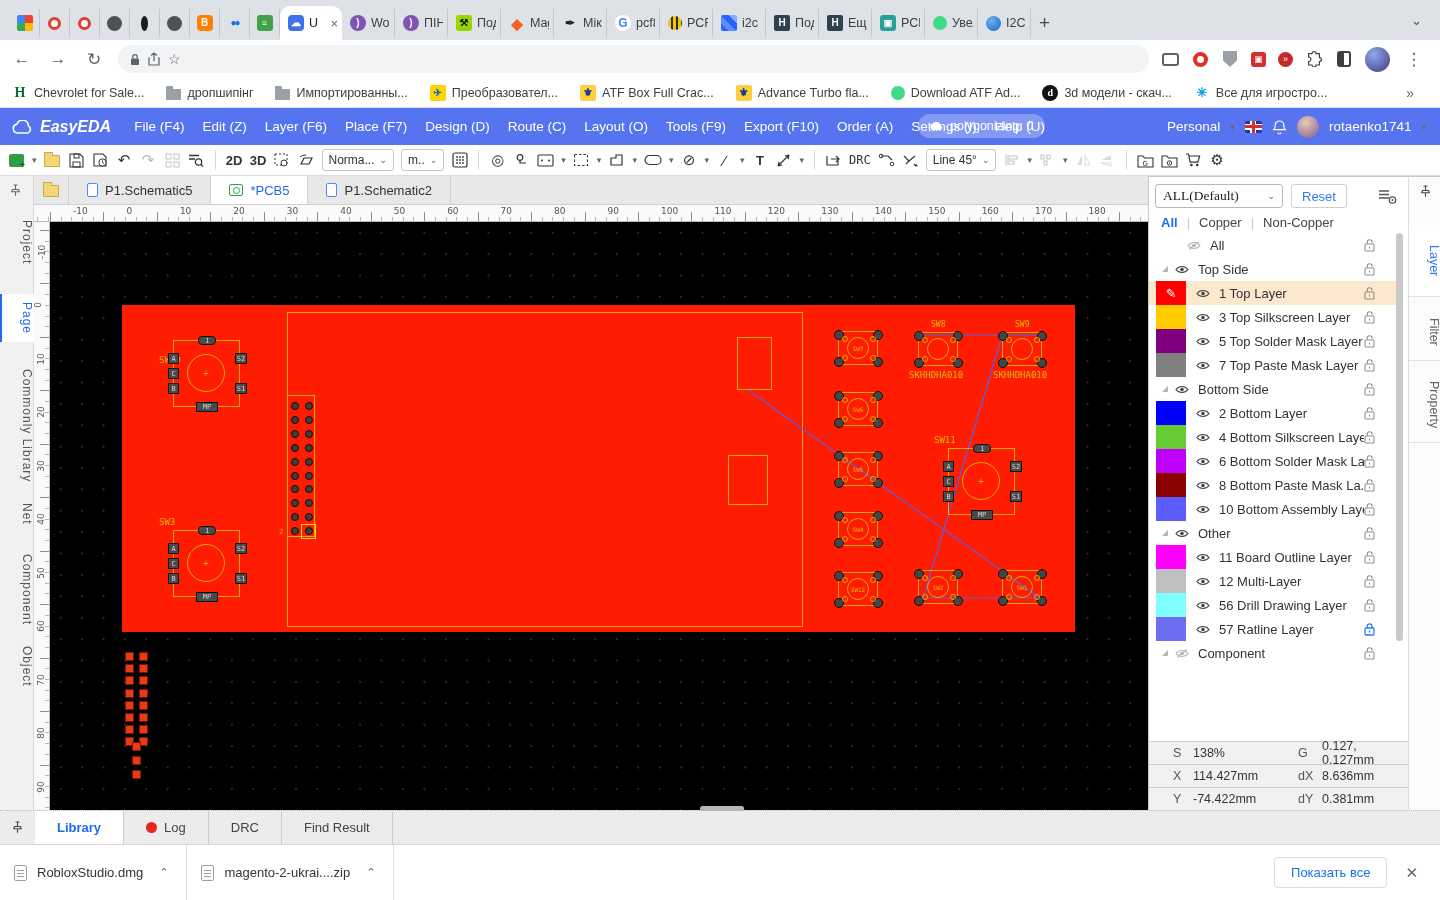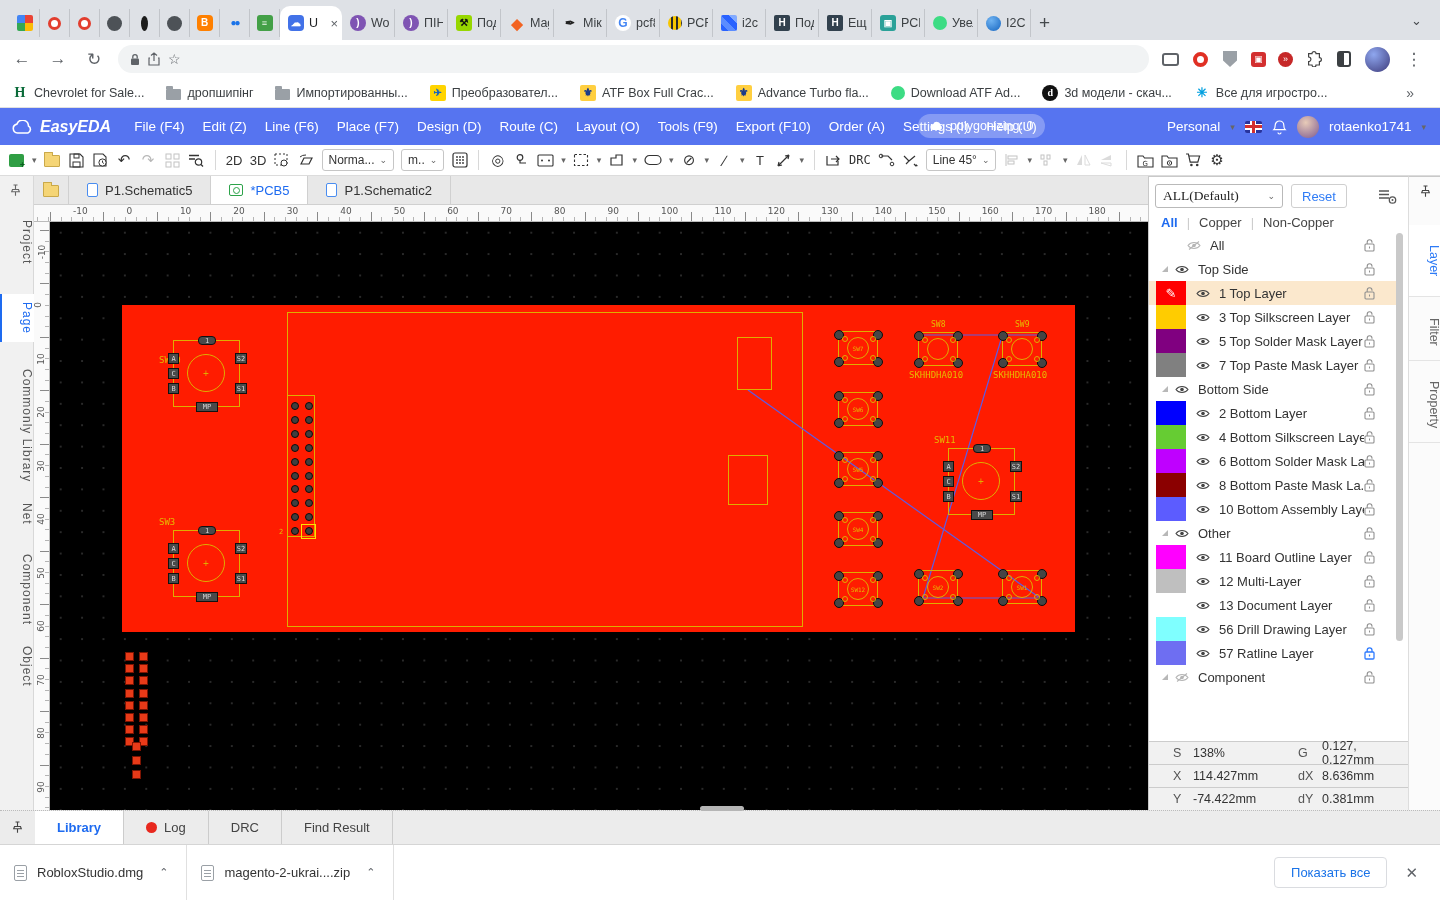--- a/index.html
+++ b/index.html
@@ -78,21 +78,21 @@
     linear-gradient(#d3302f,#d3302f) center/100% 3px no-repeat,
     linear-gradient(#d3302f,#d3302f) center/3px 100% no-repeat,
     linear-gradient(#fff,#fff) center/100% 6px no-repeat,
     linear-gradient(#fff,#fff) center/6px 100% no-repeat,#28339c}
   .avatar-menu{width:22px;height:22px;border-radius:50%;background:radial-gradient(circle at 40% 30%,#e8cbb8,#7d5a8f)}
 
   
   #toolbar{left:0;top:145px;width:1440px;height:31px;background:#fff;border-bottom:1px solid #dcdcdc;display:flex;align-items:center;gap:7px;padding:0 8px;color:#333}
   .tbi{display:inline-flex;align-items:center;justify-content:center;min-width:17px;height:22px;font-size:15px;color:#333;flex:none}
   .tbi.dis{opacity:.35}
-  .tbtxt{font-size:13px;font-weight:normal}
+  .tbtxt{font-size:13px;font-weight:bold}
   .tb-sep{width:1px;height:20px;background:#d8d8d8;flex:none;margin:0 3px}
   .tb-select{height:22px;border:1px solid #c6c6c6;border-radius:3px;display:inline-flex;align-items:center;gap:5px;padding:0 6px;font-size:12px;color:#333;flex:none;background:#fff}
   .car{font-size:9px;color:#666}
   .pcbnew{width:15px;height:13px;background:#2f9e44;border-radius:2px;position:relative}
   .pcbnew::after{content:"+";position:absolute;right:-1px;bottom:-3px;color:#0b5f1f;font-size:9px;font-weight:bold}
   .folder-y{width:16px;height:12px;background:#f5d576;border:1px solid #caa94a;border-radius:1px;position:relative;margin-top:2px}
   .folder-y::before{content:"";position:absolute;left:-1px;top:-4px;width:7px;height:3px;background:#f5d576;border:1px solid #caa94a;border-bottom:none;border-radius:1px 1px 0 0}
 
   
   #doctabs{left:34px;top:176px;width:1114px;height:29px;background:#e8e8e8;border-bottom:1px solid #d0d0d0;display:flex;align-items:stretch}
@@ -369,21 +369,21 @@
     <span id="brand">
       <span class="svgwrap">
           <svg width="22" height="14" viewBox="0 0 22 14">
             <path d="M5.5 13 a4.5 4.5 0 0 1 -0.6-8.9 A6 6 0 0 1 16.5 6 a3.9 3.9 0 0 1 -0.6 7 Z" fill="none" stroke="#fff" stroke-width="1.6"></path>
           </svg>
         </span>
       <span>EasyEDA</span>
     </span>
     <span class="mitem">File (F4)</span>
     <span class="mitem">Edit (Z)</span>
-    <span class="mitem">Line (F6)</span>
+    <span class="mitem">Layer (F6)</span>
     <span class="mitem">Place (F7)</span>
     <span class="mitem">Design (D)</span>
     <span class="mitem">Route (C)</span>
     <span class="mitem">Layout (O)</span>
     <span class="mitem">Tools (F9)</span>
     <span class="mitem">Export (F10)</span>
     <span class="mitem">Order (A)</span>
     <span class="mitem">Settings (I)</span>
     <span class="mitem">Help (U)</span>
     <span id="menuright">
@@ -1154,37 +1154,20 @@
           <div class="llbl">12 Multi-Layer</div>
           <div class="lockw">
             <svg width="12" height="14" viewBox="0 0 12 14">
               <rect x="1" y="6" width="9" height="7" rx="1" fill="none" stroke="#909090" stroke-width="1.1"></rect>
               <path d="M3.2 6 V4.2 a2.4 2.4 0 0 1 4.8 0 V4.8" fill="none" stroke="#909090" stroke-width="1.1"></path>
               <line x1="5.5" y1="8.5" x2="5.5" y2="10.5" stroke="#909090"></line>
             </svg>
           </div>
         </div>
         <div class="lrow">
-          <div class="swatch" style="background: rgb(255, 255, 255);"></div>
-          <div class="eyew">
-            <svg width="14" height="9" viewBox="0 0 14 9">
-              <path d="M1 4.5 C4 0.5 10 0.5 13 4.5 C10 8.5 4 8.5 1 4.5 Z" fill="none" stroke="#444" stroke-width="1.1"></path>
-              <circle cx="7" cy="4.5" r="1.8" fill="#444"></circle>
-            </svg>
-          </div>
-          <div class="llbl">13 Document Layer</div>
-          <div class="lockw">
-            <svg width="12" height="14" viewBox="0 0 12 14">
-              <rect x="1" y="6" width="9" height="7" rx="1" fill="none" stroke="#909090" stroke-width="1.1"></rect>
-              <path d="M3.2 6 V4.2 a2.4 2.4 0 0 1 4.8 0 V4.8" fill="none" stroke="#909090" stroke-width="1.1"></path>
-              <line x1="5.5" y1="8.5" x2="5.5" y2="10.5" stroke="#909090"></line>
-            </svg>
-          </div>
-        </div>
-        <div class="lrow">
           <div class="swatch" style="background: rgb(127, 255, 255);"></div>
           <div class="eyew">
             <svg width="14" height="9" viewBox="0 0 14 9">
               <path d="M1 4.5 C4 0.5 10 0.5 13 4.5 C10 8.5 4 8.5 1 4.5 Z" fill="none" stroke="#444" stroke-width="1.1"></path>
               <circle cx="7" cy="4.5" r="1.8" fill="#444"></circle>
             </svg>
           </div>
           <div class="llbl">56 Drill Drawing Layer</div>
           <div class="lockw">
             <svg width="12" height="14" viewBox="0 0 12 14">

